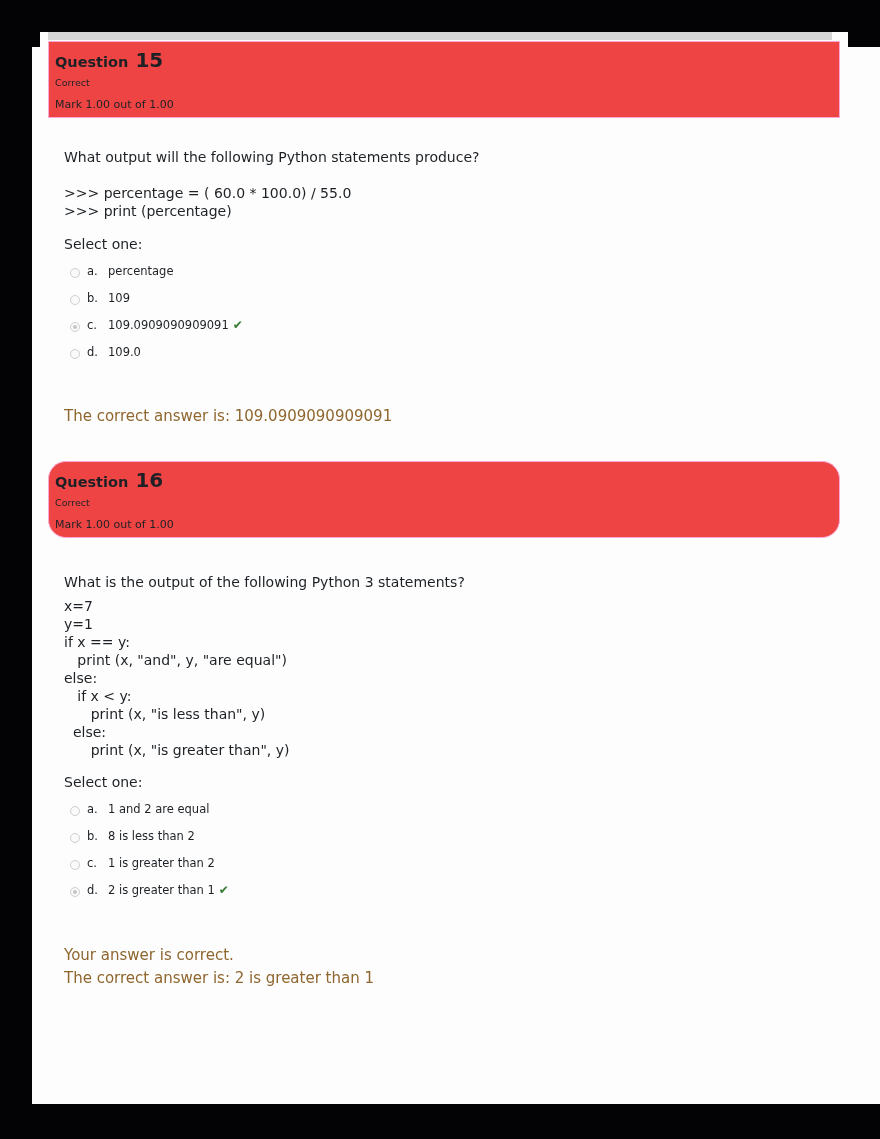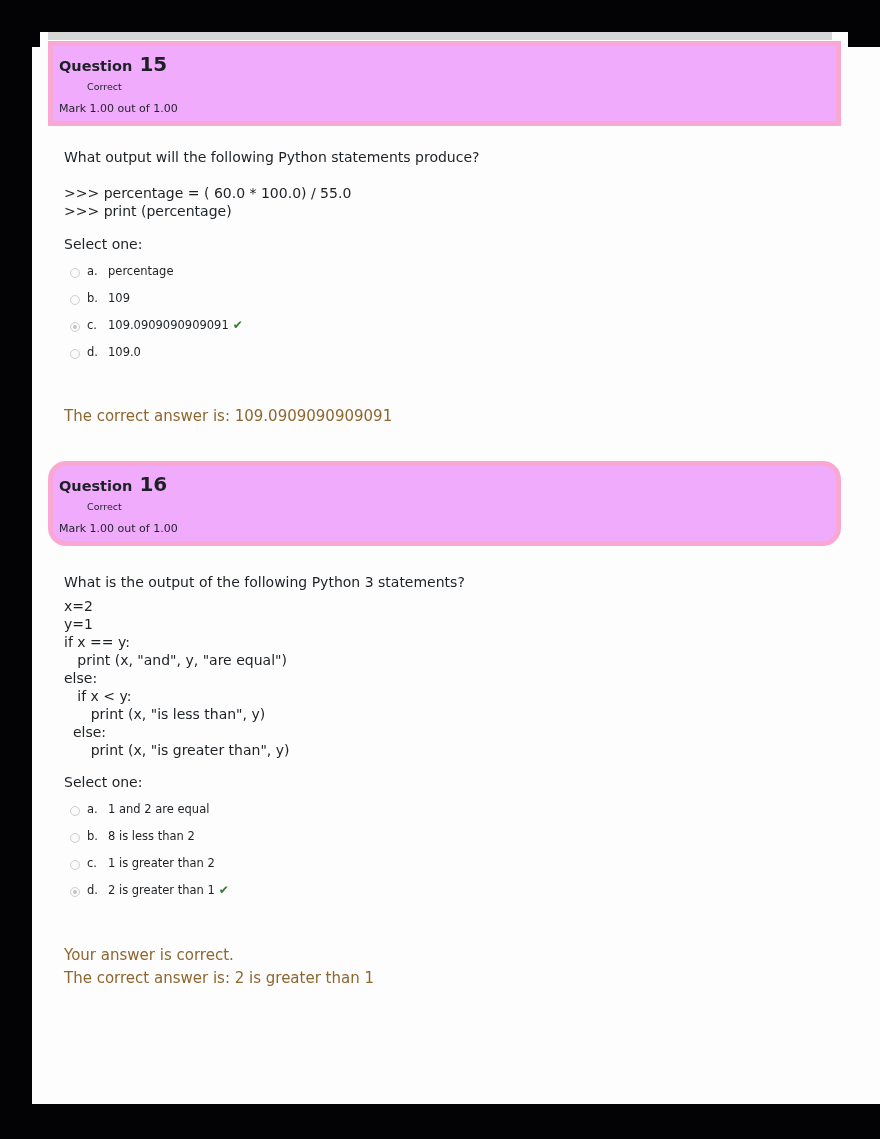--- a/index.html
+++ b/index.html
@@ -8,25 +8,25 @@
     position: relative; overflow: hidden;
     font-family: "DejaVu Sans", "Liberation Sans", sans-serif;
     color: #1d2125;
   }
   .page-main { position: absolute; left: 32px; top: 47px; width: 848px; height: 1057px; background: #fdfdfd; }
   .page-notch { position: absolute; left: 40px; top: 32px; width: 808px; height: 16px; background: #fdfdfd; }
   .top-bar { position: absolute; left: 48px; top: 32px; width: 784px; height: 8px; background: #d6d6d6; }
 
   .q-header {
     position: absolute; left: 48px; width: 783px; height: 75px;
-    background: #f0abfc; border: 5px solid #f9a8d4; box-sizing: content-box;
+    background: #ef4444; border: 1px solid #f9a8d4; box-sizing: content-box; padding-left: 7px;
   }
   .q-title { position: absolute; left: 6px; top: 6px; font-weight: bold; font-size: 14.5px; color: #1d2125; white-space: nowrap; }
   .q-title .qno { font-size: 20px; margin-left: 2px; }
-  .q-state { position: absolute; left: 6px; top: 35px; font-size: 9.5px; color: #1d2125; margin-left: 28px; }
+  .q-state { position: absolute; left: 6px; top: 35px; font-size: 9.5px; color: #1d2125; }
   .q-grade { position: absolute; left: 6px; top: 56px; font-size: 11px; color: #1d2125; }
 
   .txt { position: absolute; font-size: 14px; color: #1d2125; white-space: pre; line-height: 14px; }
   .opt { position: absolute; left: 70px; height: 16px; display: flex; align-items: center; font-size: 11.5px; color: #1d2125; white-space: nowrap; }
   .radio {
     width: 10px; height: 10px; border-radius: 50%; border: 1px solid #cfcfcf; background: #fafafa;
     box-sizing: border-box; position: relative; margin-right: 7px; margin-top: 3px;
   }
   .radio.checked::after {
     content: ""; position: absolute; left: 2px; top: 2px; width: 4px; height: 4px; border-radius: 50%; background: #c4c4c4;
@@ -83,21 +83,21 @@
 <div class="q-header" style="top:461px;border-radius:18px;">
   <div class="q-title">
     <span>Question</span>
     <span class="qno">16</span>
   </div>
   <div class="q-state">Correct</div>
   <div class="q-grade">Mark 1.00 out of 1.00</div>
 </div>
 
 <div class="txt" style="left:64px; top:575px;text-align:center;">What is the output of the following Python 3 statements?</div>
-<div class="txt" style="left:64px; top:599px;">x=2</div>
+<div class="txt" style="left:64px; top:599px;">x=7</div>
 <div class="txt" style="left:64px; top:617px;">y=1</div>
 <div class="txt" style="left:64px; top:635px;">if x == y:</div>
 <div class="txt" style="left:64px; top:653px;">   print (x, "and", y, "are equal")</div>
 <div class="txt" style="left:64px; top:671px;">else:</div>
 <div class="txt" style="left:64px; top:689px;">   if x &lt; y:</div>
 <div class="txt" style="left:64px; top:707px;">      print (x, "is less than", y)</div>
 <div class="txt" style="left:64px; top:725px;">  else:</div>
 <div class="txt" style="left:64px; top:743px;">      print (x, "is greater than", y)</div>
 <div class="txt" style="left:64px; top:775px;">Select one:</div>
 

